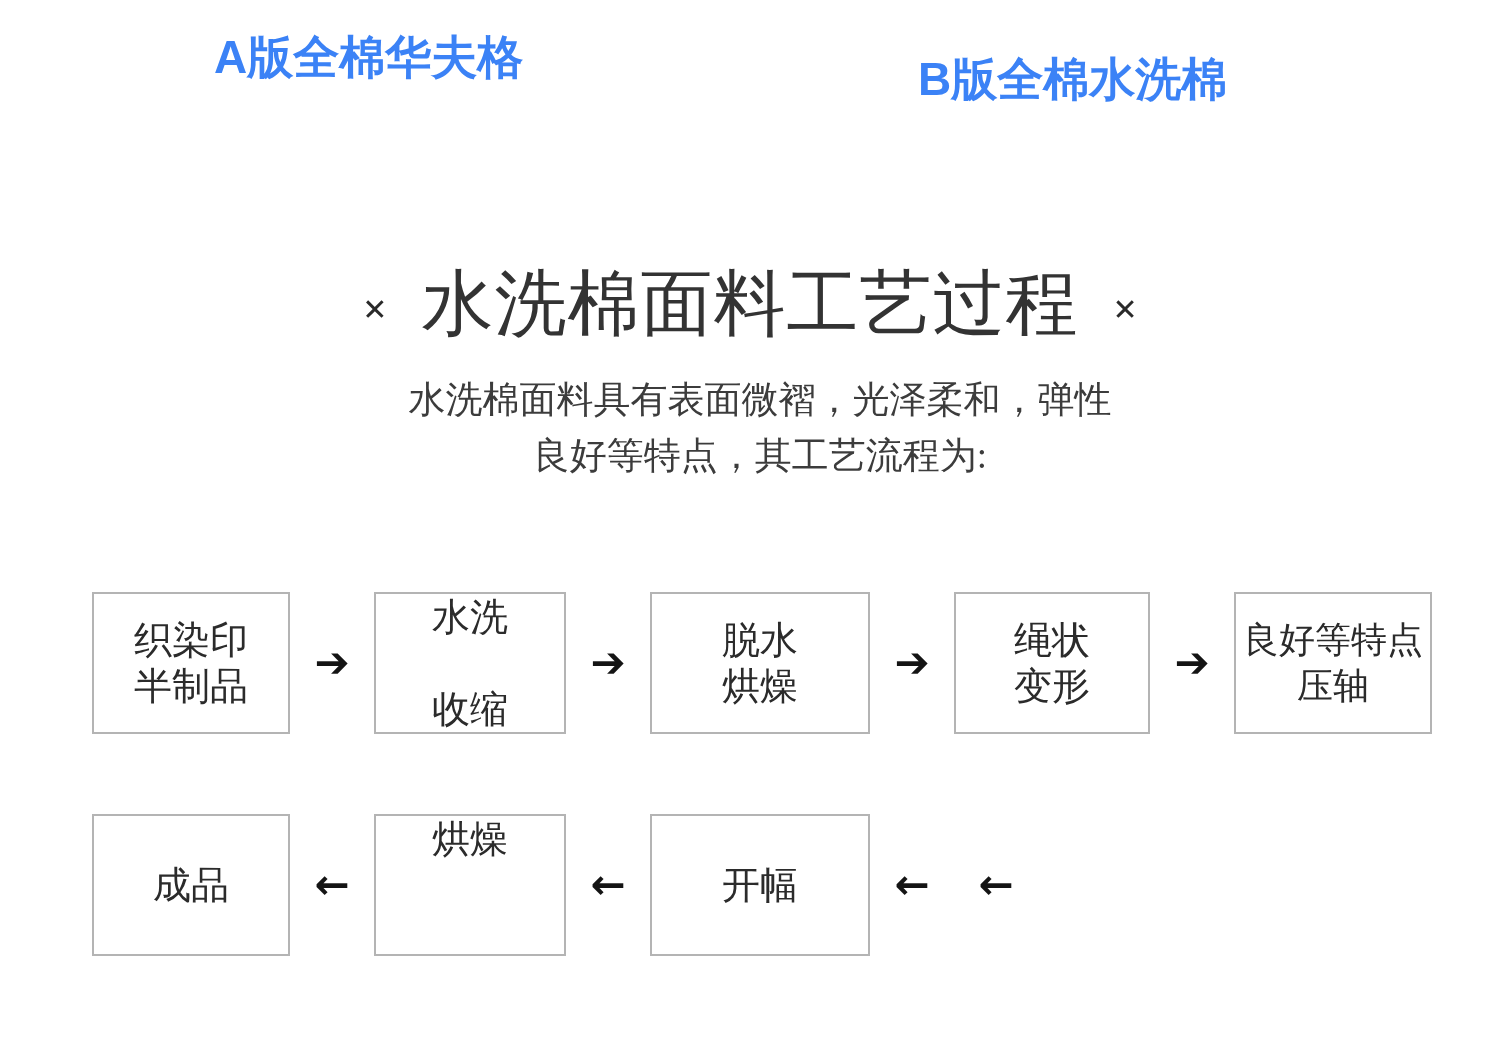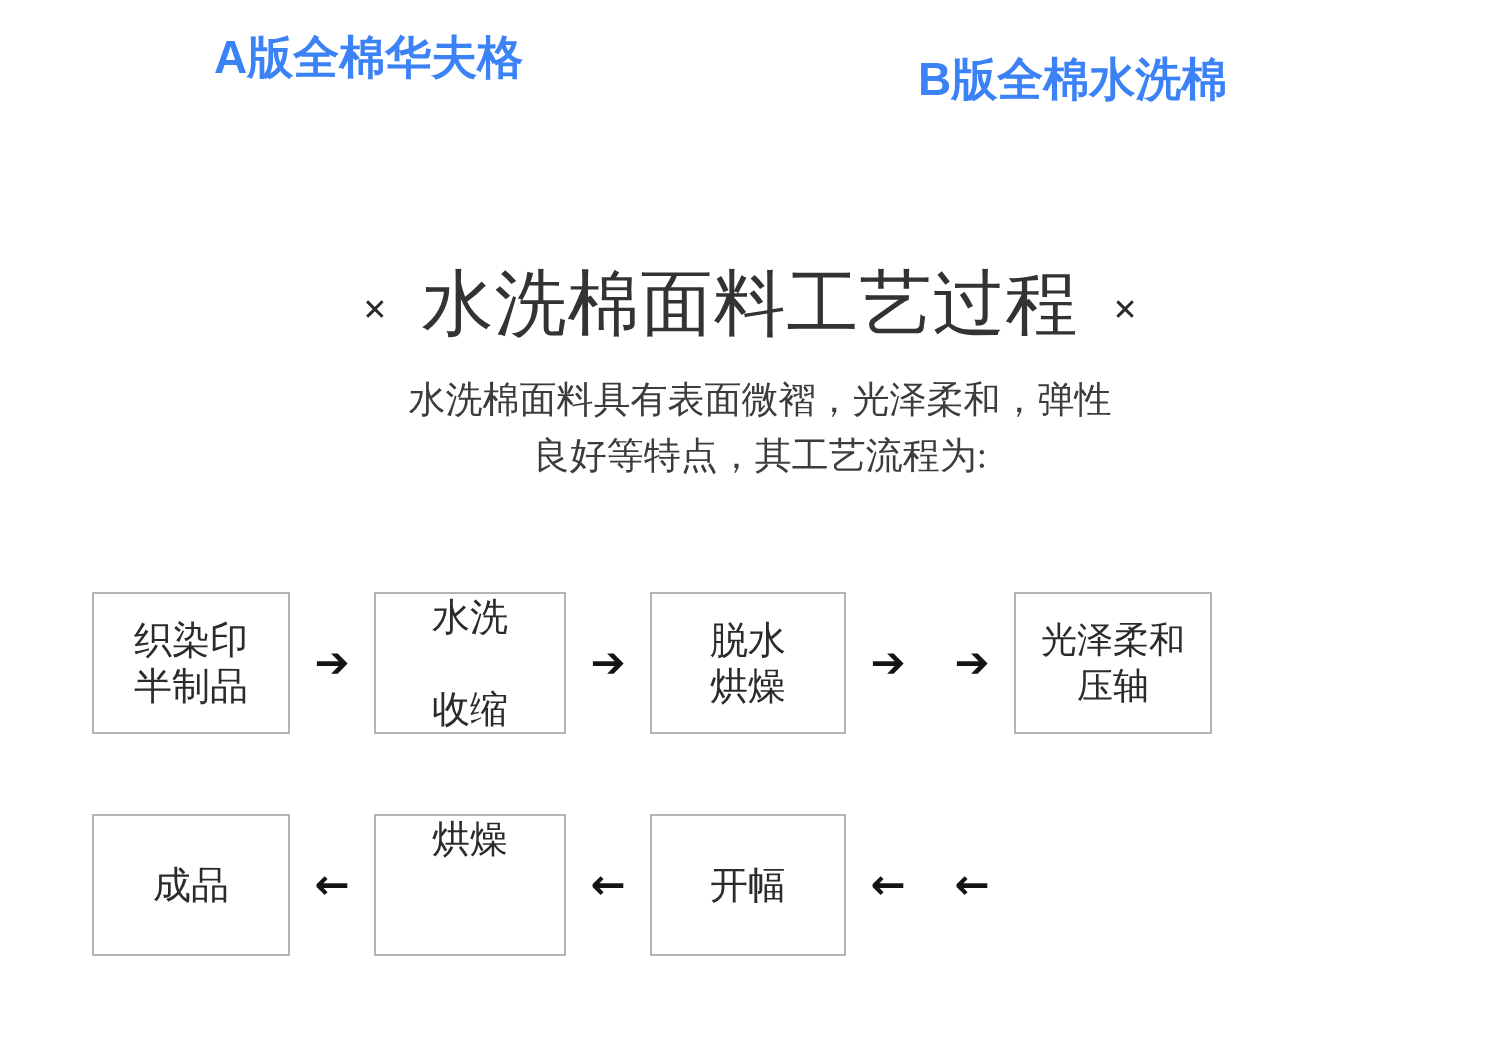--- a/index.html
+++ b/index.html
@@ -114,21 +114,21 @@
     line-height: 46px;
     color: #2b2b2b;
     white-space: nowrap;
     flex: none;
   }
   .flow-box .bl { display: block; }
 
   
   .w-198 { width: 198px; }
   .w-190 { width: 192px; justify-content: space-between; }
-  .w-200 { width: 196px; }
+  .w-200 { width: 220px; }
   .w-196 { width: 196px; }
   .w-wide { width: 198px; font-size: 36px; }
 
   .arrow-h {
     flex: none;
     width: 84px;
     display: flex;
     align-items: center;
     justify-content: center;
     font-size: 42px;
@@ -175,25 +175,29 @@
 
     <div class="arrow-h">➔</div>
 
     <div class="flow-box w-200">
       <span class="bl">脱水</span>
       <span class="bl">烘燥</span>
     </div>
 
     <div class="arrow-h">➔</div>
 
+    <div class="flow-box w-196">
+      <span class="bl">绳状</span>
+      <span class="bl">变形</span>
+    </div>
 
     <div class="arrow-h">➔</div>
 
     <div class="flow-box w-wide">
-      <span class="bl">光泽柔和</span>
+      <span class="bl">良好等特点</span>
       <span class="bl">压轴</span>
     </div>
 
   </div>
 
   <div class="flow-row flow-row-2">
 
     <div class="flow-box w-198">
       <span class="bl">成品</span>
     </div>

